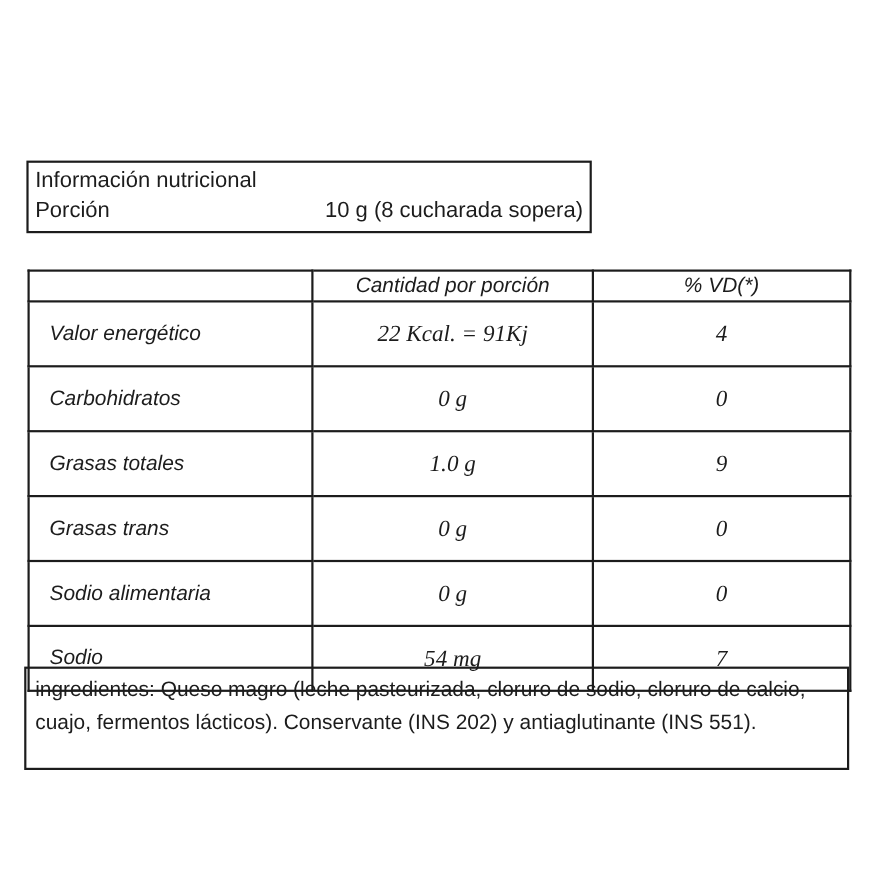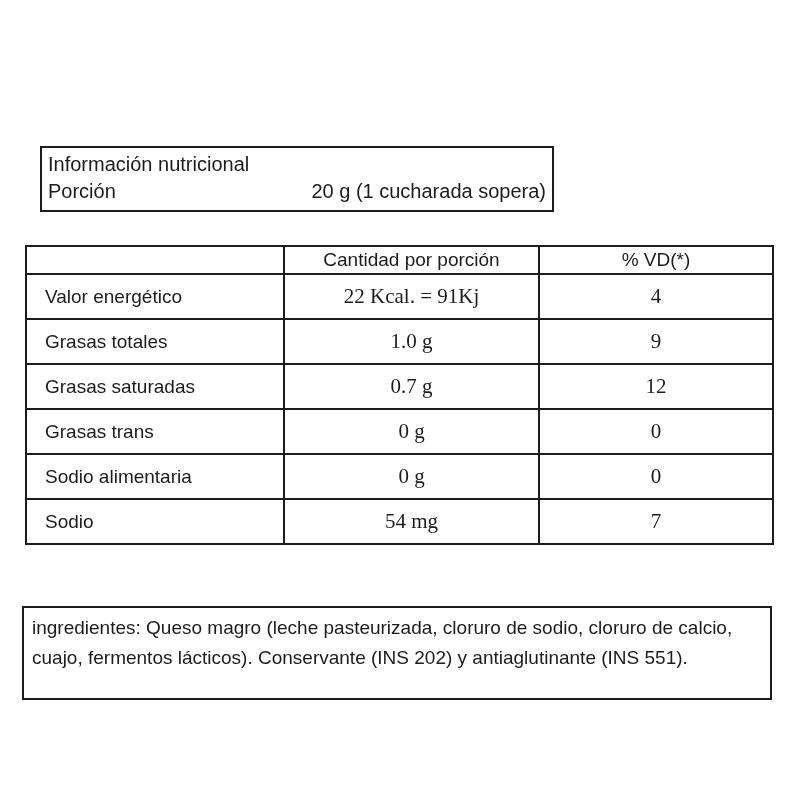--- a/index.html
+++ b/index.html
@@ -25,35 +25,35 @@
   .info-box {
     position: absolute;
     left: 24px; top: 146px;
     width: 514px; height: 66px;
     border: 2px solid var(--border);
     display: flex;
     flex-direction: column;
     justify-content: space-between;
     padding: 5px 6px 7px 6px;
     font-size: 20px;
-    margin-left: 16px;
   }
   .portion-row {
     display: flex;
     justify-content: space-between;
     align-items: baseline;
   }
 
   
   .nutrition-table {
     position: absolute;
     left: 25px; top: 245px;
-    width: 747px; height: 300px;
+    width: 747px; height: 384px;
     border-collapse: collapse;
     table-layout: fixed;
+    font-style: italic;
   }
   .nutrition-table th,
   .nutrition-table td {
     border: 2px solid var(--border);
     overflow: hidden;
     white-space: nowrap;
   }
   .nutrition-table thead tr { height: 28px; }
   .nutrition-table th {
     font-weight: normal;
@@ -88,21 +88,21 @@
 </style>
 </head>
 <body>
 
 <div class="canvas">
 
   <div class="info-box">
     <div>Información nutricional</div>
     <div class="portion-row">
       <span>Porción</span>
-      <span>20 g (1 cucharada sopera)</span>
+      <span>10 g (8 cucharada sopera)</span>
     </div>
   </div>
 
   <table class="nutrition-table">
     <colgroup>
       <col style="width:258px">
       <col style="width:255px">
       <col style="width:234px">
     </colgroup>
     <thead>
@@ -112,28 +112,28 @@
         <th>% VD(*)</th>
       </tr>
     </thead>
     <tbody>
       <tr>
         <td class="cell-label">Valor energético</td>
         <td class="cell-amount">22 Kcal. = 91Kj</td>
         <td class="cell-vd">4</td>
       </tr>
       <tr>
+        <td class="cell-label">Carbohidratos</td>
+        <td class="cell-amount">0 g</td>
+        <td class="cell-vd">0</td>
+      </tr>
+      <tr>
         <td class="cell-label">Grasas totales</td>
         <td class="cell-amount">1.0 g</td>
         <td class="cell-vd">9</td>
-      </tr>
-      <tr>
-        <td class="cell-label">Grasas saturadas</td>
-        <td class="cell-amount">0.7 g</td>
-        <td class="cell-vd">12</td>
       </tr>
       <tr>
         <td class="cell-label">Grasas trans</td>
         <td class="cell-amount">0 g</td>
         <td class="cell-vd">0</td>
       </tr>
       <tr>
         <td class="cell-label">Sodio alimentaria</td>
         <td class="cell-amount">0 g</td>
         <td class="cell-vd">0</td>

